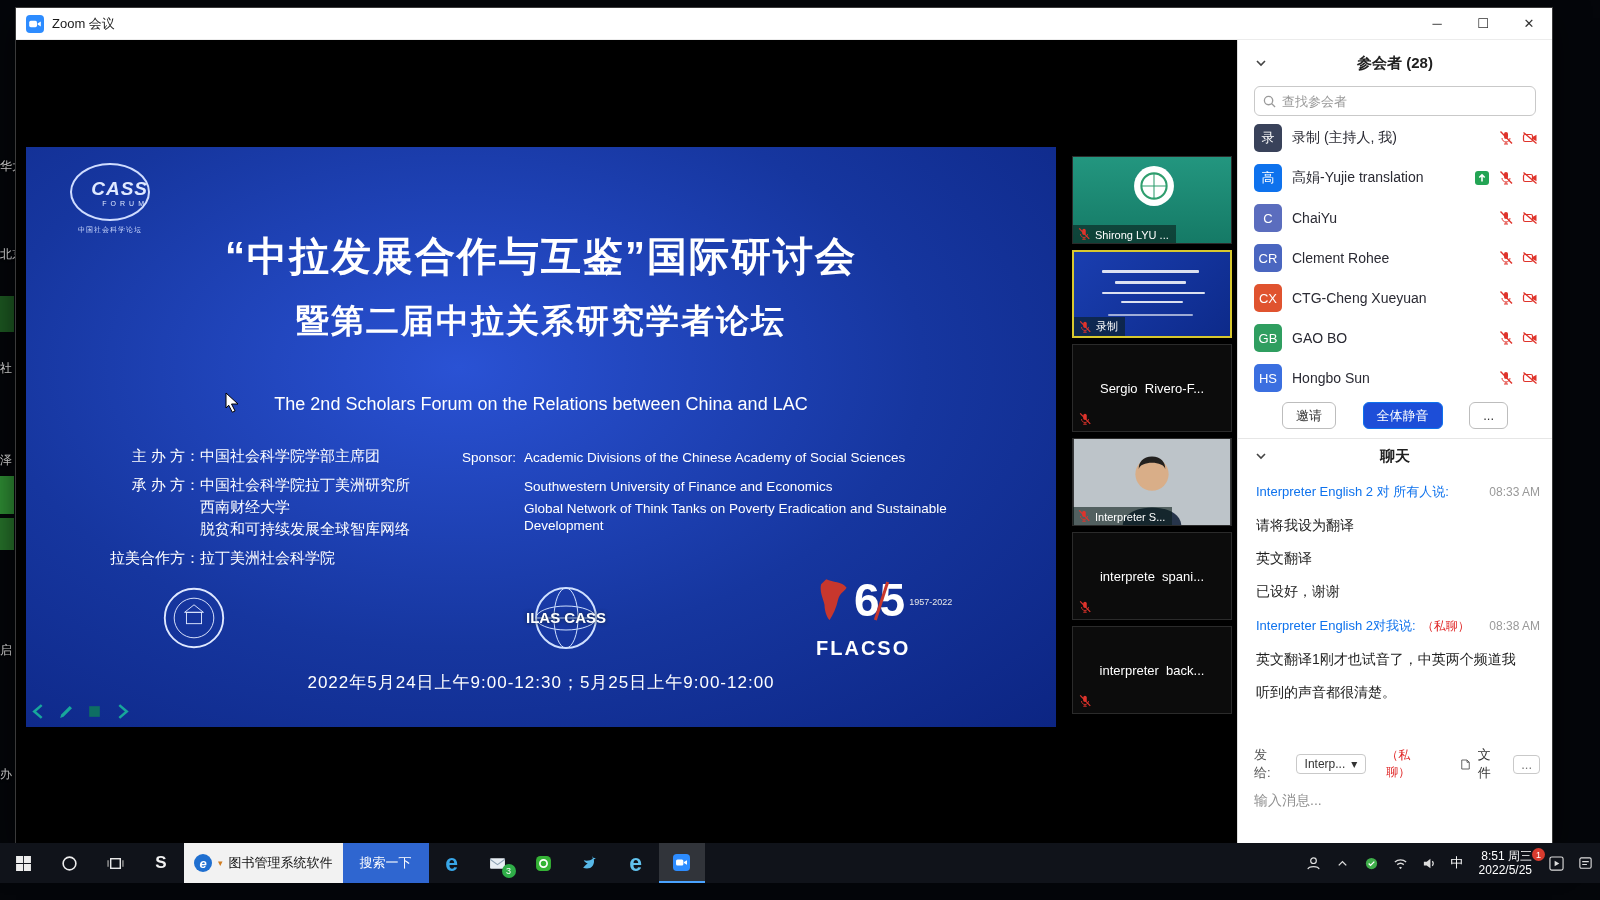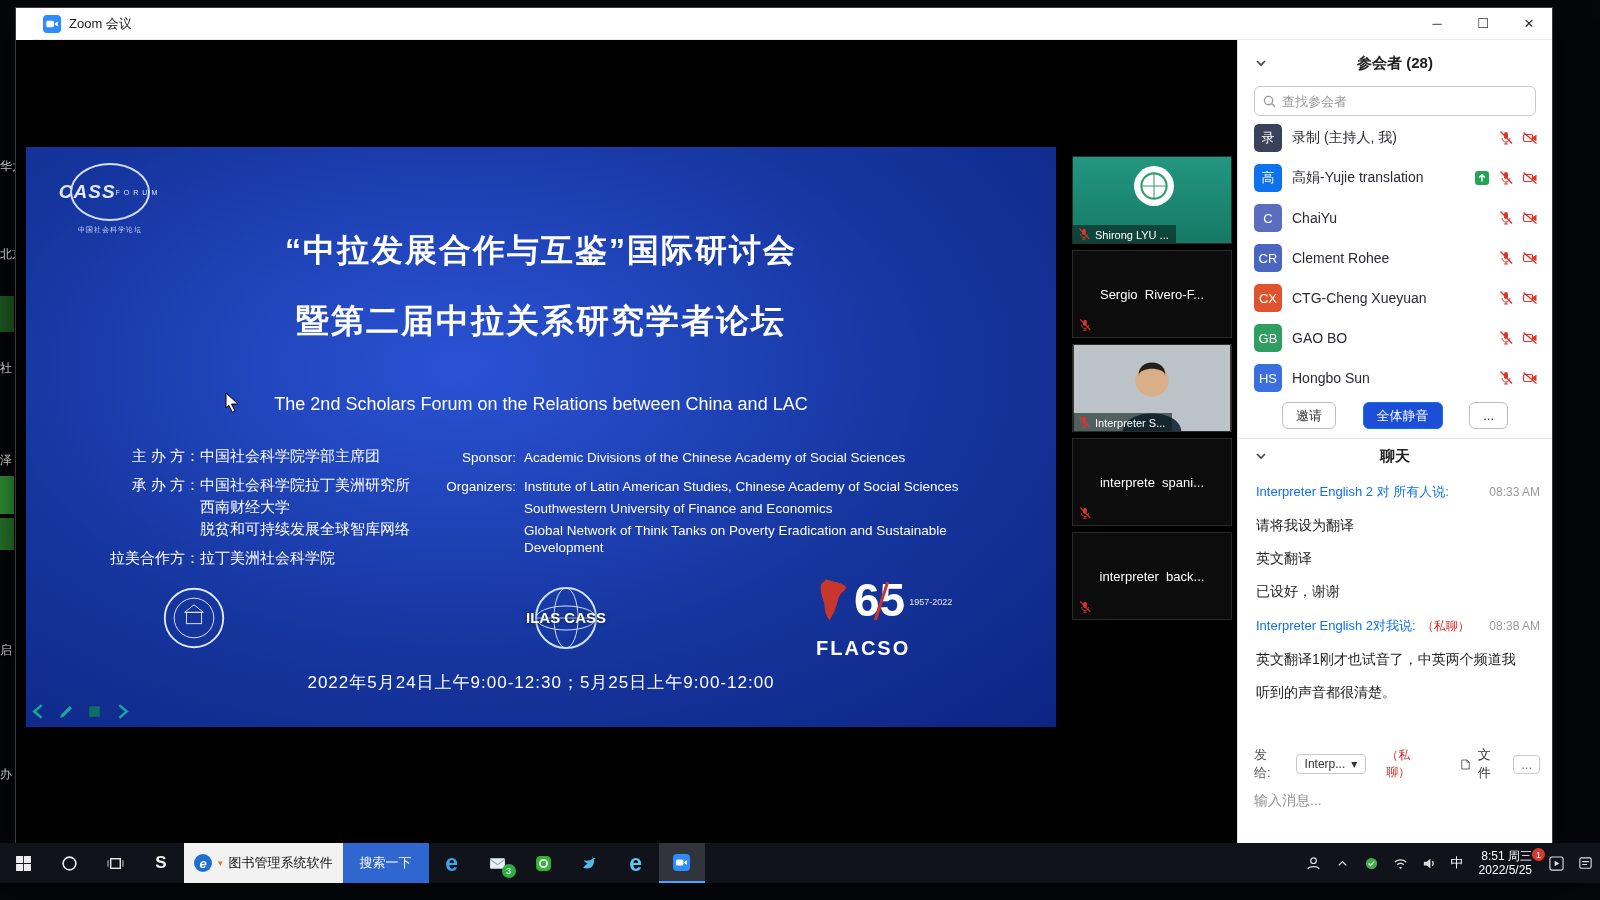--- a/index.html
+++ b/index.html
@@ -7,35 +7,35 @@
 .screen{position:absolute;inset:0;}
 
 .dfrag{position:absolute;left:0;width:15px;overflow:hidden;color:#e9e9e9;font-size:12px;white-space:nowrap;text-shadow:0 1px 2px #000;}
 .df0{top:158px}.df1{top:246px}.df2{top:303px}.df3{top:360px}.df4{top:452px}.df5{top:642px}.df6{top:766px}
 .sliver{position:absolute;left:0;width:14px;}
 .sl1{top:296px;height:36px;background:#1d5a22;}
 .sl2{top:476px;height:38px;background:#2f8f35;}
 .sl3{top:518px;height:32px;background:#27742b;}
 
 .zwin{position:absolute;left:16px;top:8px;width:1536px;height:836px;background:#fff;box-shadow:0 0 0 1px #3a3a3a,0 10px 34px rgba(0,0,0,.65);}
-.ztitle{position:absolute;left:17px;top:0;right:0;height:32px;background:#fff;border-bottom:1px solid #ececec;display:flex;align-items:center;padding-left:10px;z-index:5;}
+.ztitle{position:absolute;left:0;top:0;right:0;height:32px;background:#fff;border-bottom:1px solid #ececec;display:flex;align-items:center;padding-left:10px;z-index:5;}
 .zlogo{width:18px;height:18px;margin-right:8px;flex:0 0 auto;}
 .ztext{font-size:13px;color:#1a1a1a;}
 .wctrl{position:absolute;right:0;top:0;height:31px;display:flex;}
 .wbtn{width:46px;height:31px;display:flex;align-items:center;justify-content:center;font-size:13px;color:#333;background:#fff;border:none;}
 
 .share{position:absolute;left:0;top:32px;width:1221px;height:804px;background:#000;overflow:hidden;}
 .slide{position:absolute;left:10px;top:107px;width:1030px;height:580px;color:#fff;
  background:radial-gradient(ellipse at 42% 38%,#2a52d4 0%,#16369f 55%,#0c2583 100%);}
 .cass-logo{position:absolute;left:38px;top:16px;width:92px;text-align:center;color:#dfe9ff;}
-.cass-ellipse{width:80px;height:58px;margin:0 auto;border:2px solid #cfdcff;border-radius:50%;display:flex;flex-direction:row;align-items:center;justify-content:center;}
+.cass-ellipse{width:80px;height:58px;margin:0 auto;border:2px solid #cfdcff;border-radius:50%;display:flex;flex-direction:column;align-items:flex-end;justify-content:center;}
 .cass-ellipse .big{font-size:19px;font-weight:bold;font-style:italic;letter-spacing:1px;}
 .cass-ellipse .sub{font-size:7px;letter-spacing:4px;}
 .cass-cn{font-size:7px;margin-top:4px;letter-spacing:1px;color:#cfdcff;}
-.s-title-cn{position:absolute;left:0;right:0;top:82px;text-align:center;font-size:32px;font-weight:bold;letter-spacing:2px;}
+.s-title-cn{position:absolute;left:0;right:0;top:82px;text-align:center;font-size:40px;font-weight:bold;letter-spacing:2px;}
 .s-sub-cn{position:absolute;left:0;right:0;top:152px;text-align:center;font-size:33px;font-weight:bold;letter-spacing:2px;}
 .s-title-en{position:absolute;left:0;right:0;top:212px;text-align:center;font-size:20px;}
 .s-sub-en{position:absolute;left:0;right:0;top:247px;text-align:center;font-size:18px;}
 .info-cn{position:absolute;left:78px;top:300px;width:330px;font-size:15px;}
 .info-en{position:absolute;left:330px;top:302px;width:660px;font-size:13.5px;}
 .info-row{display:flex;margin-bottom:5px;line-height:17px;}
 .info-row .lbl{flex:0 0 96px;text-align:right;white-space:nowrap;}
 .info-en .info-row .lbl{flex:0 0 168px;padding-right:8px;}
 .info-row.gap{margin-bottom:12px;}
 .logos-row{position:absolute;left:0;top:430px;width:100%;height:90px;}
@@ -194,24 +194,20 @@
               <span class="val">拉丁美洲社会科学院</span>
             </div>
         </div>
 
         <div class="info-en">
           <div class="info-row gap">
               <span class="lbl">Sponsor:</span>
               <span class="val">Academic Divisions of the Chinese Academy of Social Sciences</span>
             </div>
           <div class="info-row">
-              <span class="lbl">Organizers:</span>
-              <span class="val">Institute of Latin American Studies, Chinese Academy of Social Sciences</span>
-            </div>
-          <div class="info-row">
               <span class="lbl"></span>
               <span class="val">Southwestern University of Finance and Economics</span>
             </div>
           <div class="info-row gap">
               <span class="lbl"></span>
               <span class="val">Global Network of Think Tanks on Poverty Eradication and Sustainable Development</span>
             </div>
         </div>
 
         <div class="logos-row">
@@ -276,20 +272,38 @@
             <svg class="ic14" viewBox="0 0 16 16">
                 <rect x="6" y="2" width="4" height="7" rx="2" fill="#e0342c"></rect>
                 <path d="M4 8c0 2.2 1.8 4 4 4s4-1.8 4-4" fill="none" stroke="#e0342c"></path>
                 <path d="M8 12v2M6 14h4" stroke="#e0342c"></path>
                 <path d="M2.5 1.5l11.5 12" stroke="#e0342c" stroke-width="1.4"></path>
               </svg>
             <span>Shirong LYU ...</span>
           </div>
         </div>
 
+        <div class="vtile sel">
+          <div class="mini">
+            <i class="l1"></i>
+              <i class="l2"></i>
+              <i class="l3"></i>
+              <i class="l4"></i>
+              <i class="l5"></i>
+          </div>
+          <div class="vchip">
+            <svg class="ic14" viewBox="0 0 16 16">
+                <rect x="6" y="2" width="4" height="7" rx="2" fill="#e0342c"></rect>
+                <path d="M4 8c0 2.2 1.8 4 4 4s4-1.8 4-4" fill="none" stroke="#e0342c"></path>
+                <path d="M8 12v2M6 14h4" stroke="#e0342c"></path>
+                <path d="M2.5 1.5l11.5 12" stroke="#e0342c" stroke-width="1.4"></path>
+              </svg>
+            <span>录制</span>
+          </div>
+        </div>
 
         <div class="vtile">
           <div class="vname">Sergio  Rivero-F...</div>
           <svg class="ic14 vmic" viewBox="0 0 16 16">
               <rect x="6" y="2" width="4" height="7" rx="2" fill="#e0342c"></rect>
               <path d="M4 8c0 2.2 1.8 4 4 4s4-1.8 4-4" fill="none" stroke="#e0342c"></path>
               <path d="M8 12v2M6 14h4" stroke="#e0342c"></path>
               <path d="M2.5 1.5l11.5 12" stroke="#e0342c" stroke-width="1.4"></path>
             </svg>
         </div>

